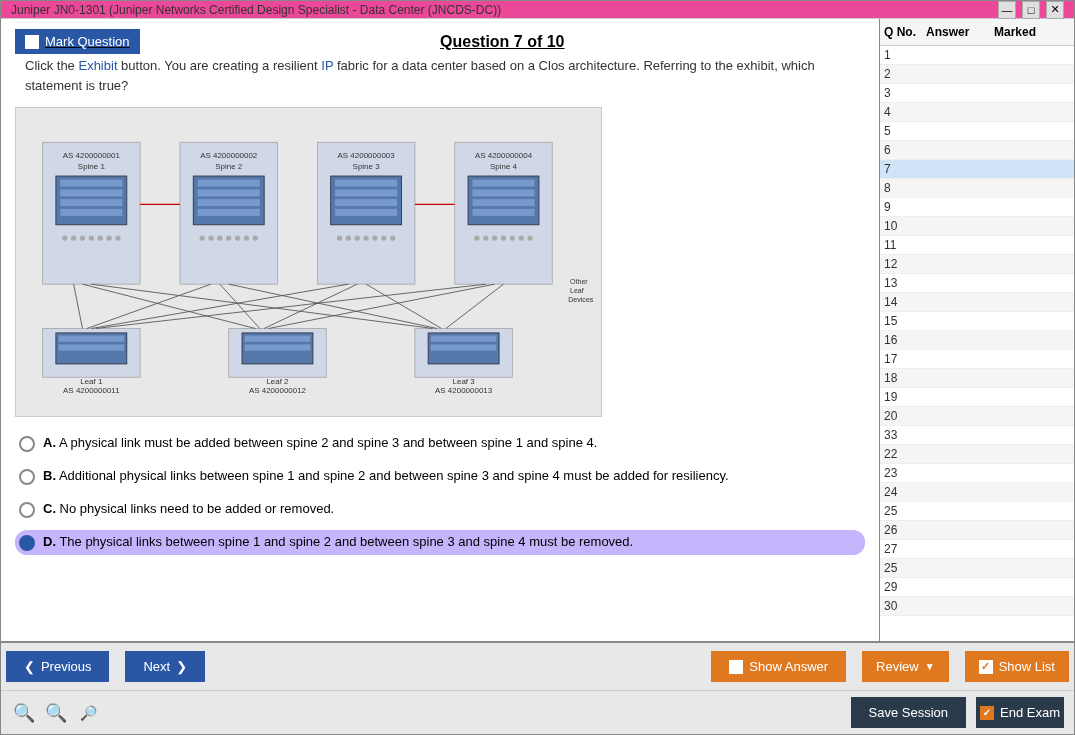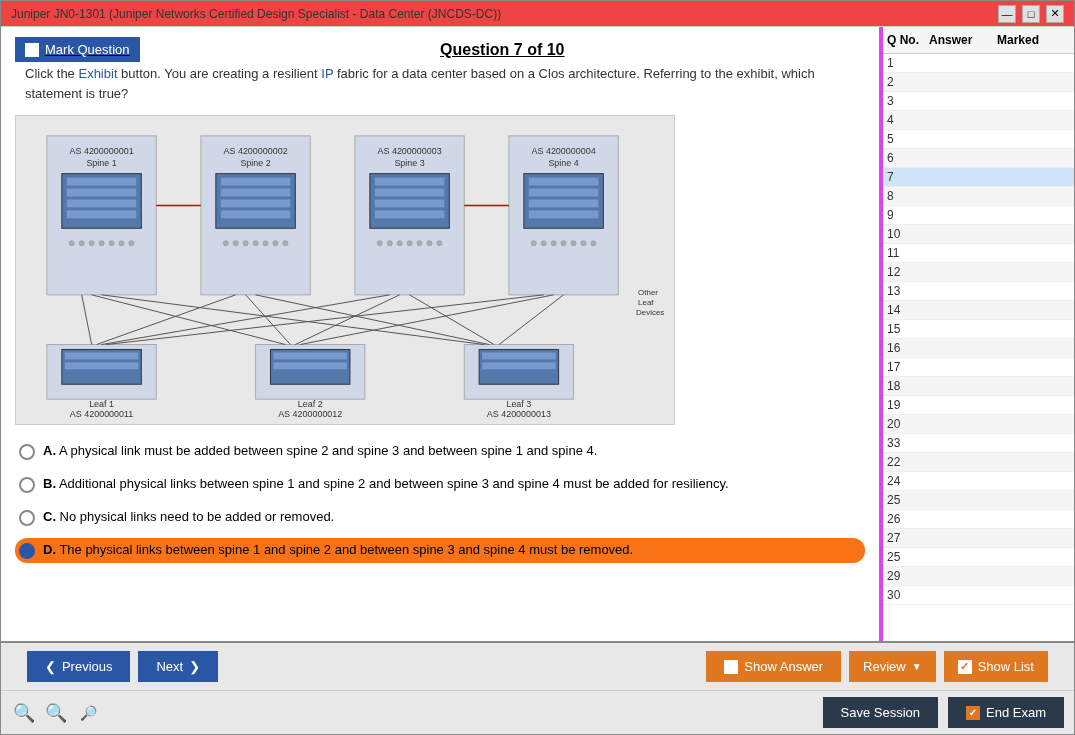--- a/index.html
+++ b/index.html
@@ -1,74 +1,74 @@
 <!DOCTYPE html>
 <html><head>
   <meta charset="utf-8">
   <style>
     * { box-sizing: border-box; margin: 0; padding: 0; }
     body { font-family: Arial, sans-serif; font-size: 13px; background: #f0f0f0; width: 1075px; height: 735px; overflow: hidden; }
 
     .window { width: 1075px; height: 735px; background: #fff; border: 1px solid #888; display: flex; flex-direction: column; }
 
-    .title-bar { background: #ef4444; border-bottom: 1px solid #ccc; padding: 5px 10px; display: flex; align-items: center; justify-content: space-between; height: 26px; }
+    .title-bar { background: #ec4899; border-bottom: 1px solid #ccc; padding: 5px 10px; display: flex; align-items: center; justify-content: space-between; height: 18px; }
     .title-bar-text { font-size: 12px; color: #333; }
     .title-bar-controls { display: flex; gap: 6px; }
     .title-bar-btn { width: 18px; height: 18px; border: 1px solid #aaa; background: #e0e0e0; cursor: pointer; display: flex; align-items: center; justify-content: center; font-size: 11px; }
 
     .main-content { display: flex; flex: 1; overflow: hidden; }
 
     .left-panel { flex: 1; display: flex; flex-direction: column; padding: 10px 14px; overflow-y: auto; }
 
     .toolbar { display: flex; align-items: center; margin-bottom: 2px; text-decoration: underline; }
     .mark-question-btn { background: #2a57a5; color: #fff; border: none; padding: 5px 10px; font-size: 13px; cursor: pointer; display: flex; align-items: center; gap: 6px; }
     .mark-question-btn .checkbox-icon { width: 14px; height: 14px; background: #fff; display: inline-block; }
     .question-title { flex: 1; text-align: center; font-size: 16px; font-weight: bold; }
 
     .question-text { font-size: 13px; color: #333; margin-bottom: 12px; line-height: 1.5; margin-left: 10px; }
     .question-text span.highlight { color: #2a57a5; }
 
-    .exhibit-container { border: 1px solid #ccc; background: #e8e8e8; width: 660px; height: 310px; margin-bottom: 14px; display: flex; align-items: center; justify-content: center; overflow: hidden; position: relative; }
+    .exhibit-container { border: 1px solid #ccc; background: #e8e8e8; width: 587px; height: 310px; margin-bottom: 14px; display: flex; align-items: center; justify-content: center; overflow: hidden; position: relative; }
 
     .exhibit-svg { width: 100%; height: 100%; }
 
     .options { display: flex; flex-direction: column; gap: 8px; margin-bottom: 10px; }
     .option { display: flex; align-items: flex-start; gap: 8px; font-size: 13px; padding: 4px; border-radius: 3px; }
-    .option.selected-green { background: #f97316; border-radius: 12px; }
+    .option.selected-green { background: #c4b5fd; border-radius: 12px; }
     .option-radio { width: 16px; height: 16px; border-radius: 50%; border: 2px solid #888; background: #fff; flex-shrink: 0; margin-top: 1px; }
     .option-radio.selected { border-color: #2a57a5; background: #2a57a5; }
     .option-label { font-weight: bold; }
 
-    .right-panel { width: 195px; border-left: 4px solid #d946ef; display: flex; flex-direction: column; padding: 0; }
+    .right-panel { width: 195px; border-left: 1px solid #d946ef; display: flex; flex-direction: column; padding: 0; }
     .right-panel-header { display: flex; font-size: 12px; font-weight: bold; padding: 6px 4px; border-bottom: 1px solid #ccc; background: #f5f5f5; }
     .col-qno { width: 42px; }
     .col-answer { width: 68px; }
     .col-marked { width: 60px; }
     .question-list { flex: 1; overflow-y: scroll; }
     .qrow { display: flex; font-size: 12px; padding: 2px 4px; border-bottom: 1px solid #eee; }
     .qrow:nth-child(even) { background: #f5f5f5; }
     .qrow.current { background: #d0e4f7; }
     .qrow-no { width: 42px; color: #333; }
     .qrow-answer { width: 68px; }
     .qrow-marked { width: 60px; }
 
-    .bottom-toolbar { border-top: 2px solid #888; background: #e8e8e8; padding: 8px 26px; display: flex; align-items: center; gap: 8px; }
+    .bottom-toolbar { border-top: 2px solid #888; background: #e8e8e8; padding: 8px 5px; display: flex; align-items: center; gap: 16px; }
     .btn-prev { background: #2a57a5; color: #fff; border: none; padding: 8px 18px; font-size: 13px; cursor: pointer; display: flex; align-items: center; gap: 6px; }
     .btn-next { background: #2a57a5; color: #fff; border: none; padding: 8px 18px; font-size: 13px; cursor: pointer; display: flex; align-items: center; gap: 6px; }
     .btn-show-answer { background: #e07820; color: #fff; border: none; padding: 8px 18px; font-size: 13px; cursor: pointer; display: flex; align-items: center; gap: 6px; margin-left: auto; text-align: center; }
     .btn-review { background: #e07820; color: #fff; border: none; padding: 8px 14px; font-size: 13px; cursor: pointer; display: flex; align-items: center; gap: 6px; }
     .btn-show-list { background: #e07820; color: #fff; border: none; padding: 8px 14px; font-size: 13px; cursor: pointer; display: flex; align-items: center; gap: 6px; }
     .checkbox-white { width: 14px; height: 14px; background: #fff; display: inline-flex; align-items: center; justify-content: center; }
     .checkbox-white::after { content: '✓'; font-size: 11px; color: #e07820; font-weight: bold; }
 
     .bottom-actions { border-top: 1px solid #ccc; background: #e8e8e8; padding: 6px 10px; display: flex; align-items: center; justify-content: flex-end; gap: 10px; }
     .zoom-controls { display: flex; gap: 4px; margin-right: auto; }
     .zoom-btn { width: 28px; height: 28px; background: transparent; border: none; font-size: 18px; cursor: pointer; display: flex; align-items: center; justify-content: center; }
     .btn-save-session { background: #2a3a4a; color: #fff; border: none; padding: 8px 18px; font-size: 13px; cursor: pointer; }
-    .btn-end-exam { background: #2a3a4a; color: #fff; border: none; padding: 8px 18px; font-size: 13px; cursor: pointer; display: flex; align-items: center; gap: 6px; }
+    .btn-end-exam { background: #2a3a4a; color: #fff; border: none; padding: 8px 4px; font-size: 13px; cursor: pointer; display: flex; align-items: center; gap: 6px; }
     .checkbox-end { width: 14px; height: 14px; background: #e07820; display: inline-flex; align-items: center; justify-content: center; }
     .checkbox-end::after { content: '✓'; font-size: 10px; color: #fff; font-weight: bold; }
 
     .arrow-left::before { content: '❮'; }
     .arrow-right::before { content: '❯'; }
   </style>
 </head>
 <body>
 
 <div class="window">
@@ -347,20 +347,25 @@
             <span class="qrow-no">33</span>
             <span class="qrow-answer"></span>
             <span class="qrow-marked"></span>
           </div>
           <div class="qrow">
             <span class="qrow-no">22</span>
             <span class="qrow-answer"></span>
             <span class="qrow-marked"></span>
           </div>
           <div class="qrow">
+            <span class="qrow-no">23</span>
+            <span class="qrow-answer"></span>
+            <span class="qrow-marked"></span>
+          </div>
+          <div class="qrow">
             <span class="qrow-no">24</span>
             <span class="qrow-answer"></span>
             <span class="qrow-marked"></span>
           </div>
           <div class="qrow">
             <span class="qrow-no">25</span>
             <span class="qrow-answer"></span>
             <span class="qrow-marked"></span>
           </div>
           <div class="qrow">

